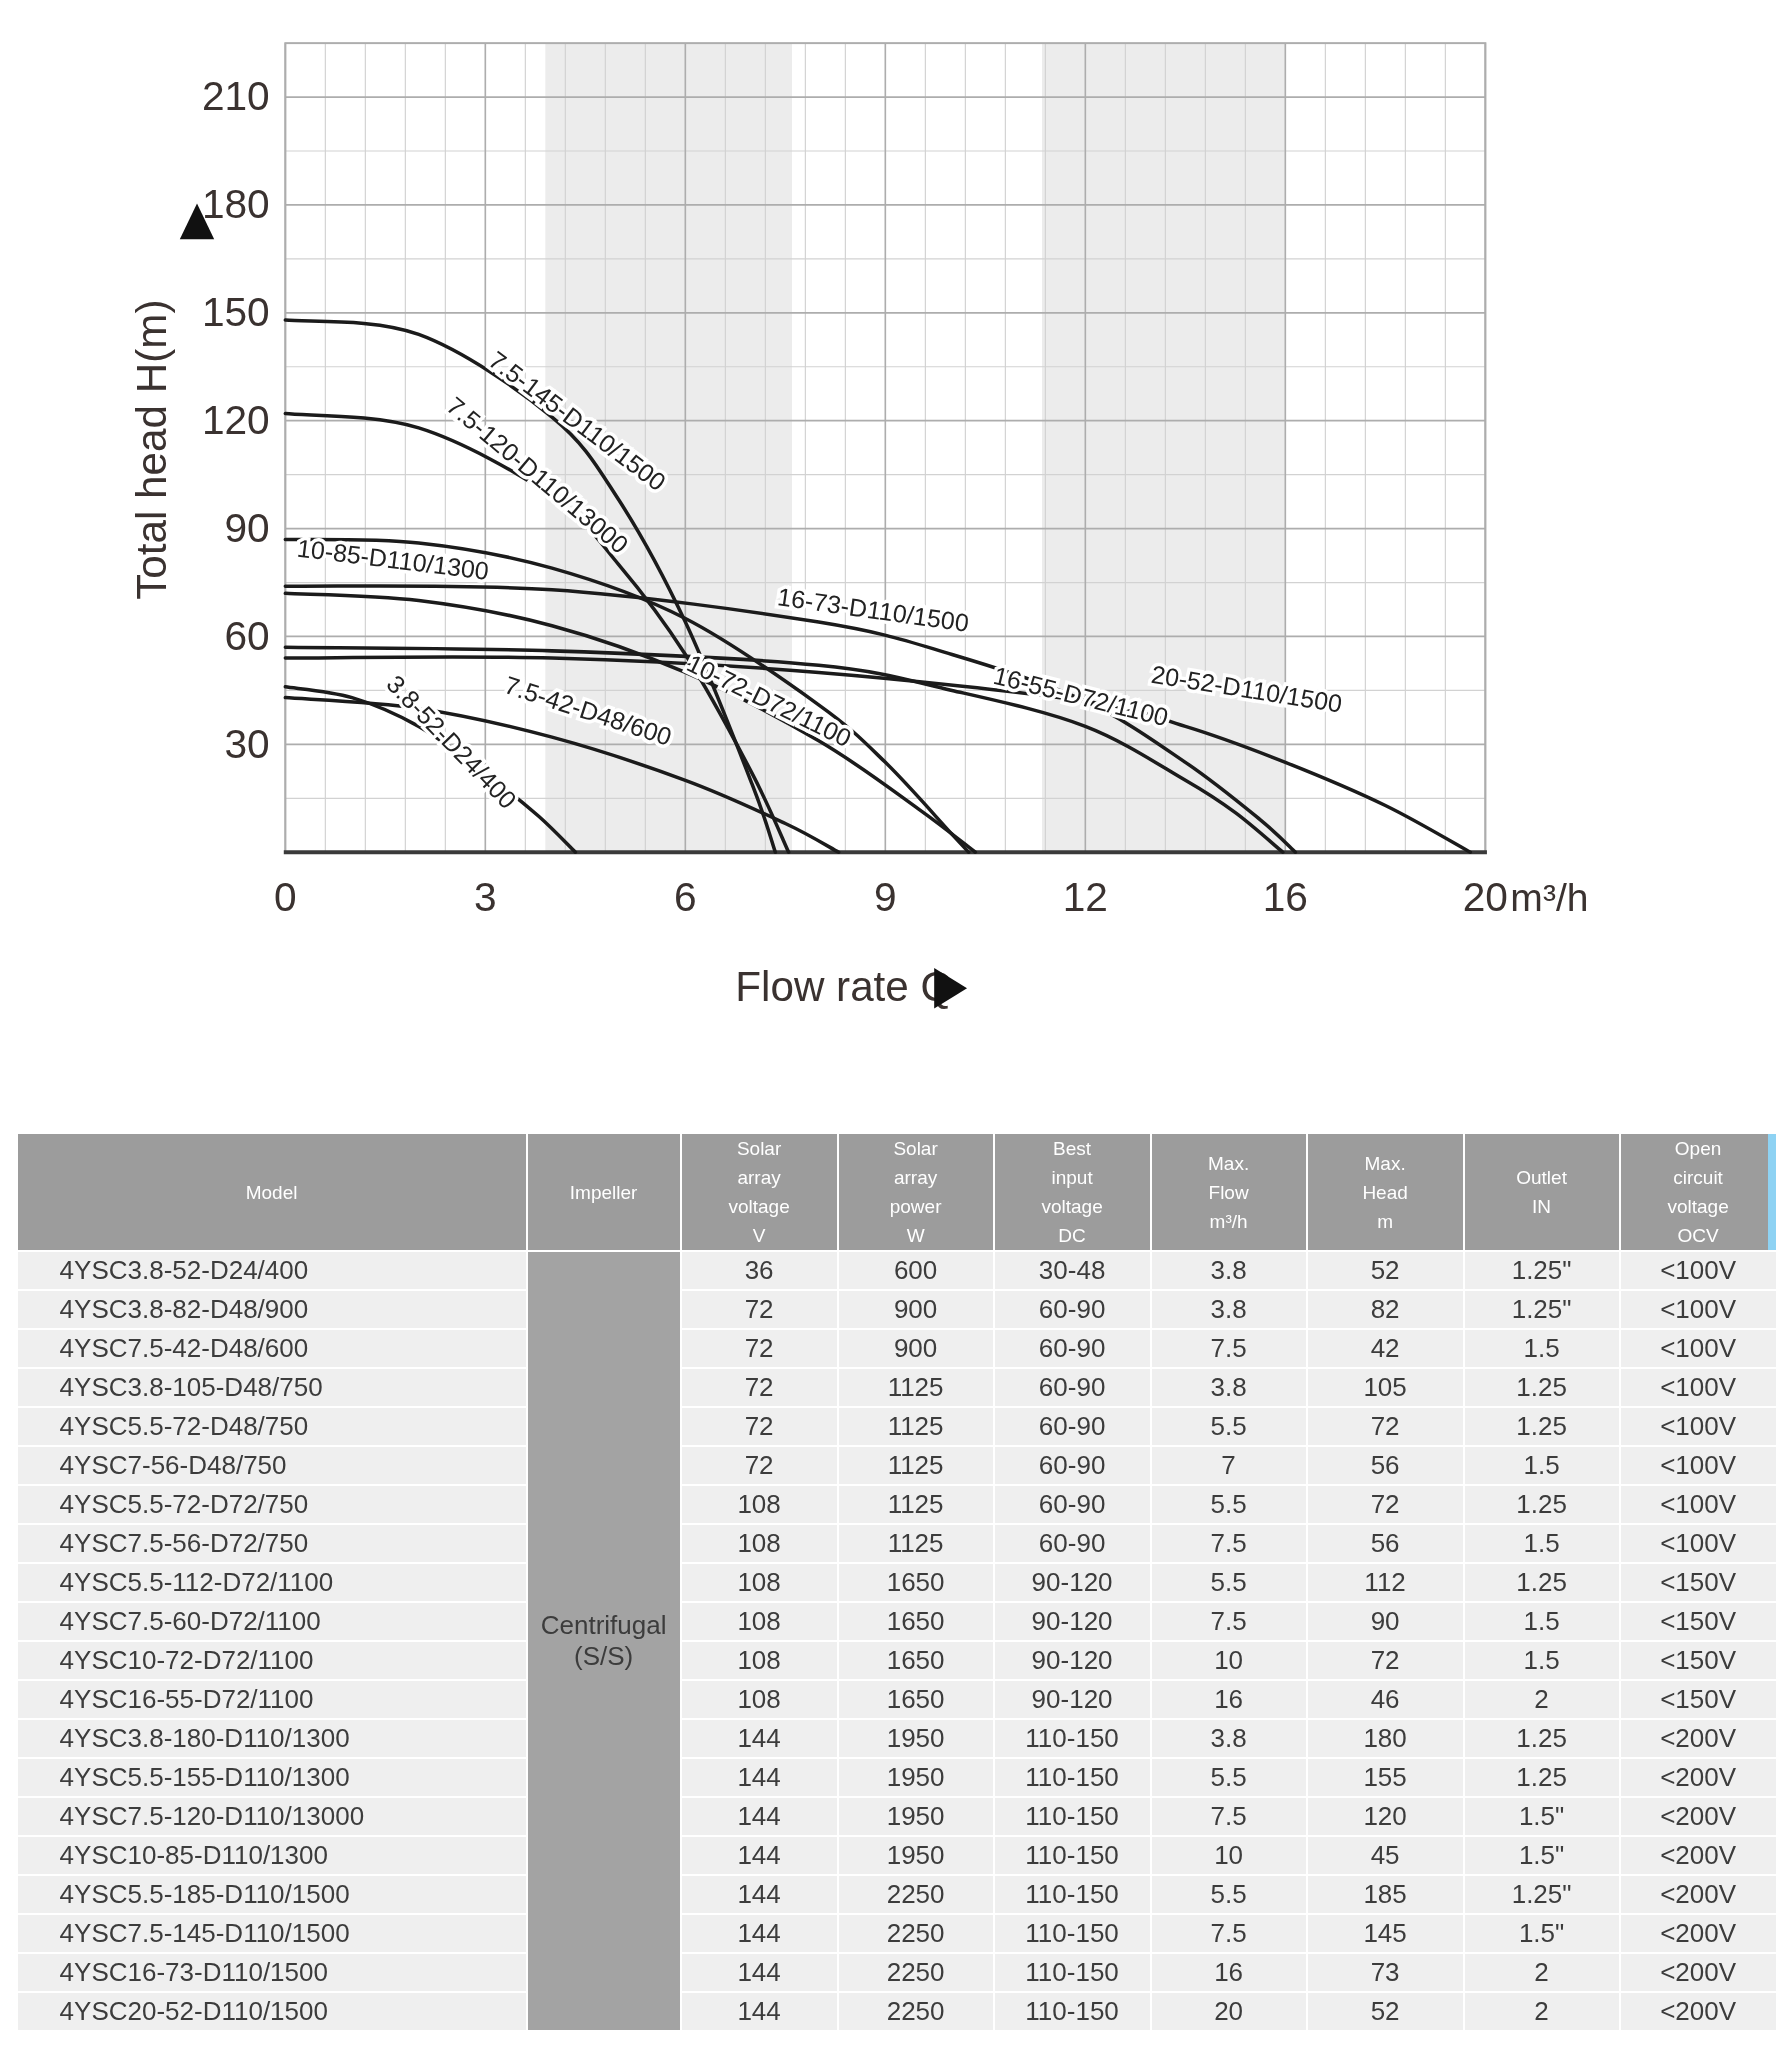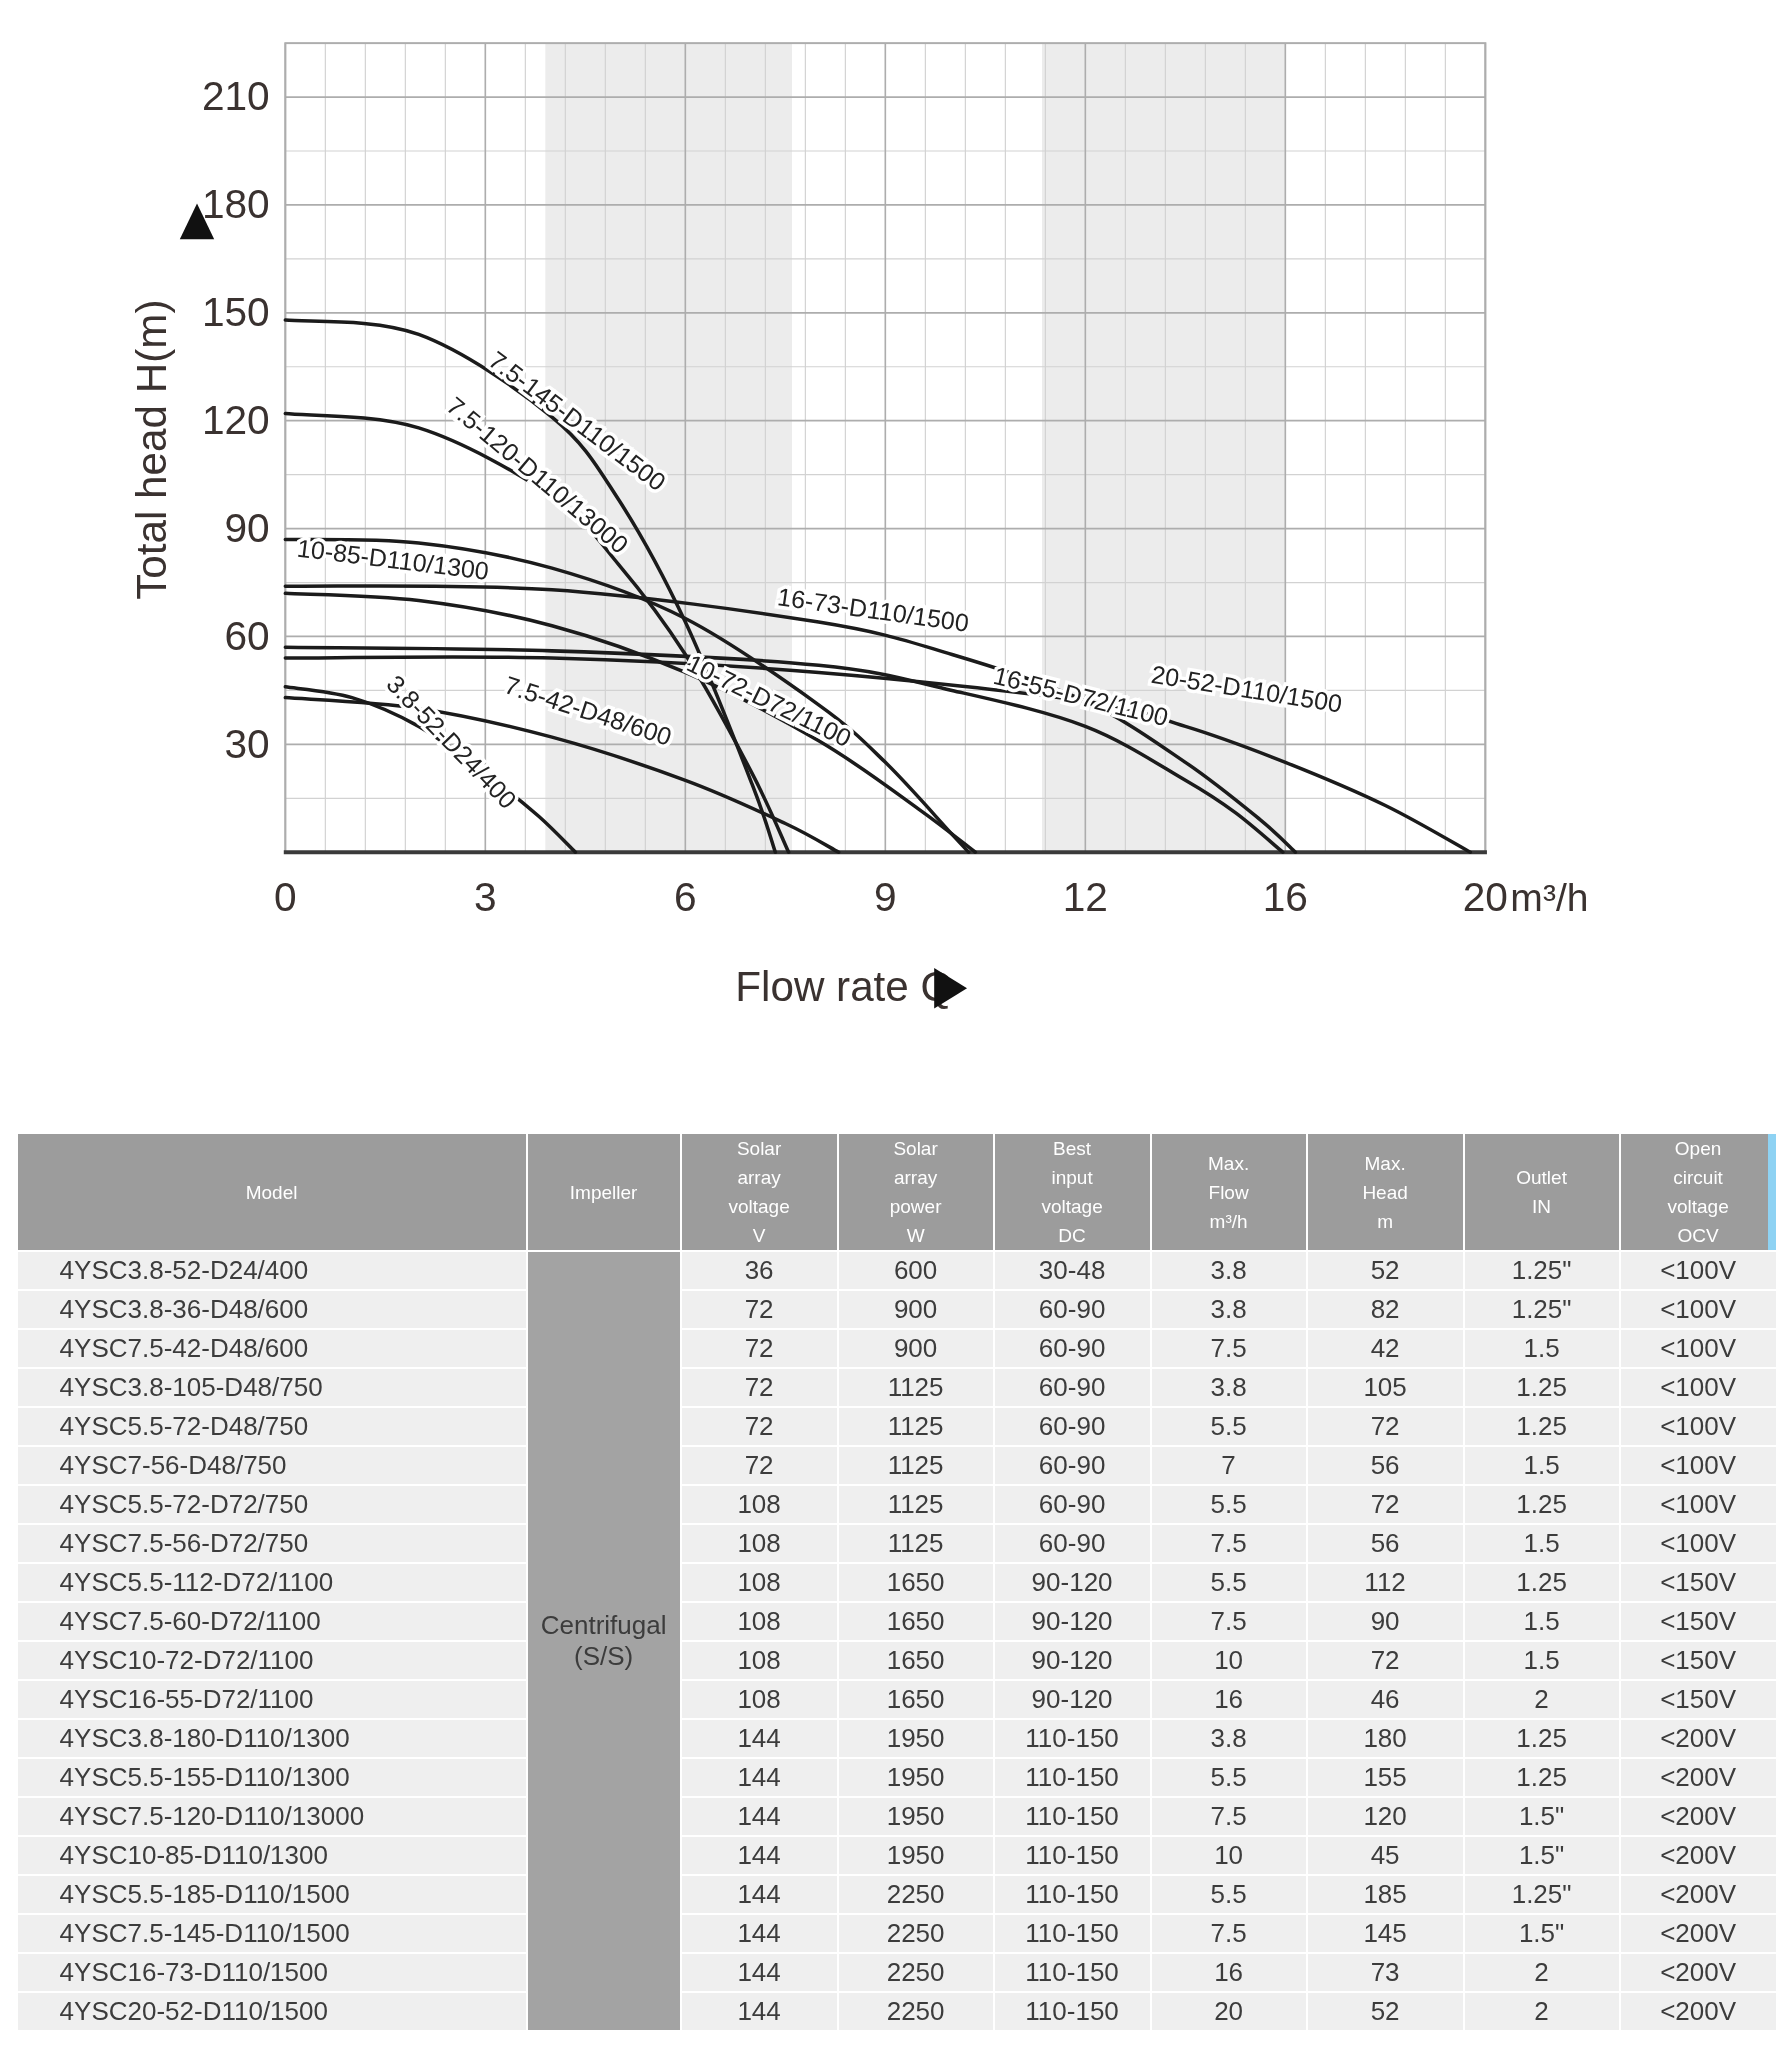--- a/index.html
+++ b/index.html
@@ -168,21 +168,21 @@
 (S/S)</td>
             <td>36</td>
             <td>600</td>
             <td>30-48</td>
             <td>3.8</td>
             <td>52</td>
             <td>1.25"</td>
             <td>&lt;100V</td>
           </tr>
           <tr>
-            <td class="model">4YSC3.8-36-D48/600</td>
+            <td class="model">4YSC3.8-82-D48/900</td>
             <td>72</td>
             <td>900</td>
             <td>60-90</td>
             <td>3.8</td>
             <td>82</td>
             <td>1.25"</td>
             <td>&lt;100V</td>
           </tr>
           <tr>
             <td class="model">4YSC7.5-42-D48/600</td>

